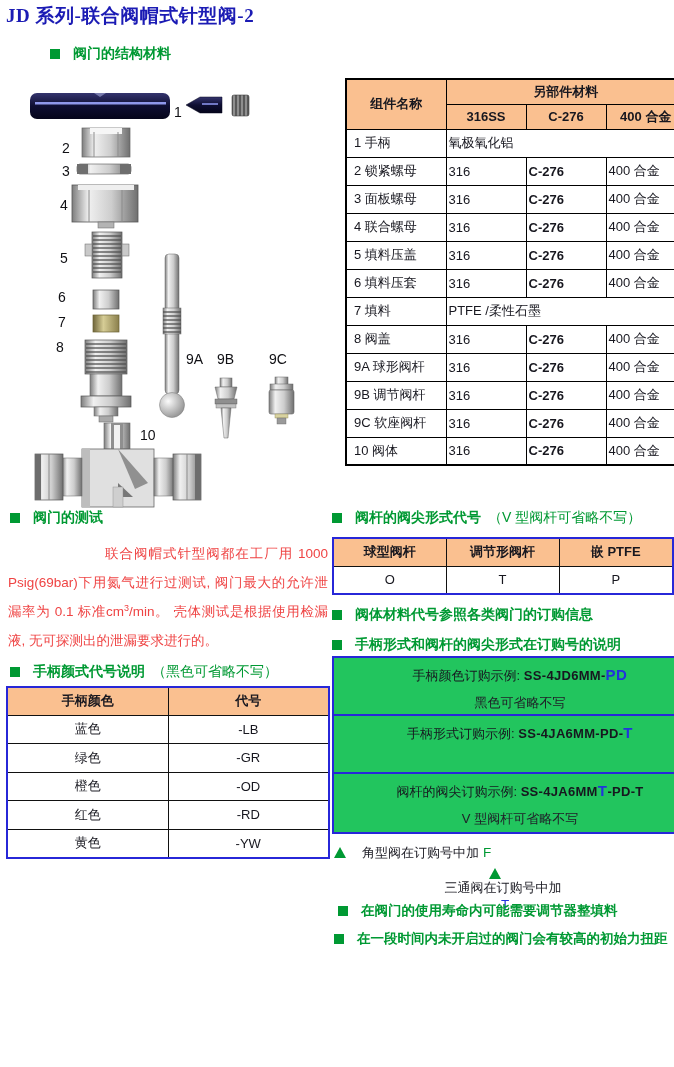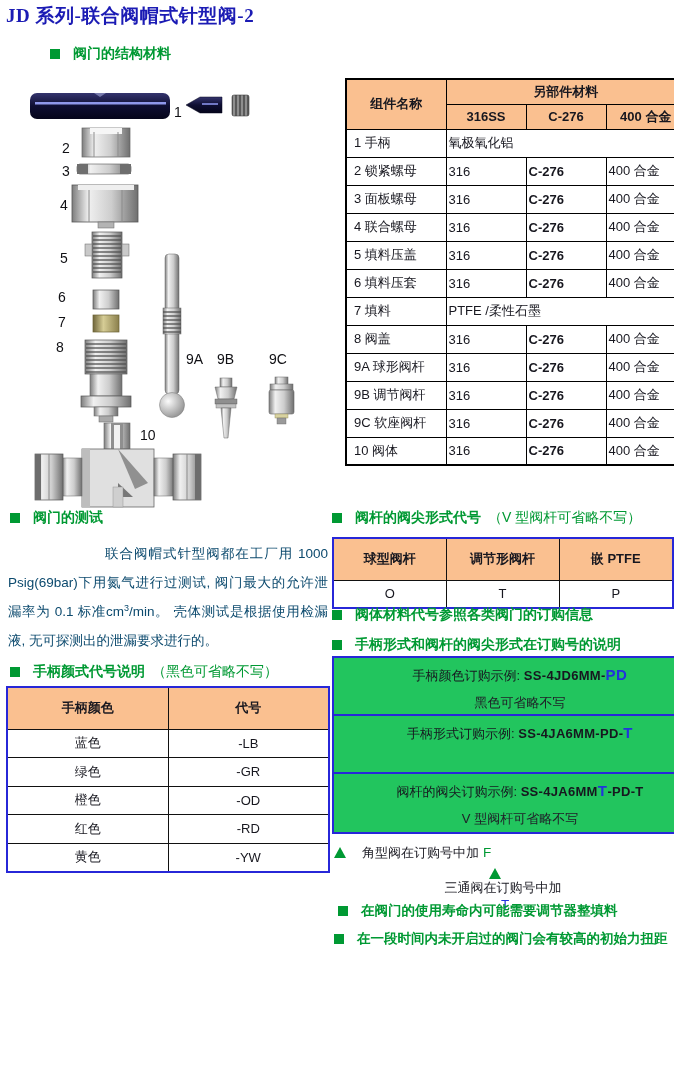--- a/index.html
+++ b/index.html
@@ -27,27 +27,27 @@
   
   .materials{width:340px;border:2px solid #000;}
   .materials th,.materials td{border:1px solid #000;font-size:13px;padding:0 2px;overflow:hidden;}
   .materials th{background:var(--peach);height:25px;font-weight:bold;}
   .materials td{height:28px;}
   .materials td.name{text-align:left;padding-left:7px;}
   .materials td.bold{font-weight:bold;}
   
   .blue-table{border:2px solid var(--border-blue);}
   .blue-table th,.blue-table td{border:1.5px solid #111;font-size:13px;text-align:center;padding:0 2px;}
-  .blue-table th{background:var(--peach);height:42px;font-weight:bold;}
+  .blue-table th{background:var(--peach);height:28px;font-weight:bold;}
   .blue-table td{height:28px;background:#fff;}
   .stemtip{width:340px;}
   .handlecolor{width:322px;}
   .handlecolor td{height:28.5px;}
   
-  .para{width:320px;font-size:13.5px;line-height:29px;color:#0c4a6e;text-indent:97px;text-align:justify;}
+  .para{width:320px;font-size:13.5px;line-height:29px;color:#ef4444;text-indent:97px;text-align:justify;}
   .para sup{font-size:9px;line-height:0;}
   
   .order-box{width:376px;border:2px solid var(--border-blue);background:#22c55e;}
   .order-item{height:58px;border-bottom:2px solid var(--border-blue);padding-top:8px;}
   .order-item:last-child{border-bottom:none;}
   .order-line1{text-align:center;font-size:13px;white-space:nowrap;}
   .order-code{font-weight:bold;letter-spacing:.3px;}
   .order-hl{font-weight:bold;color:var(--code-blue);font-size:15px;letter-spacing:.5px;}
   .order-note{text-align:center;font-size:13px;margin-top:9px;color:#202028;}
   

